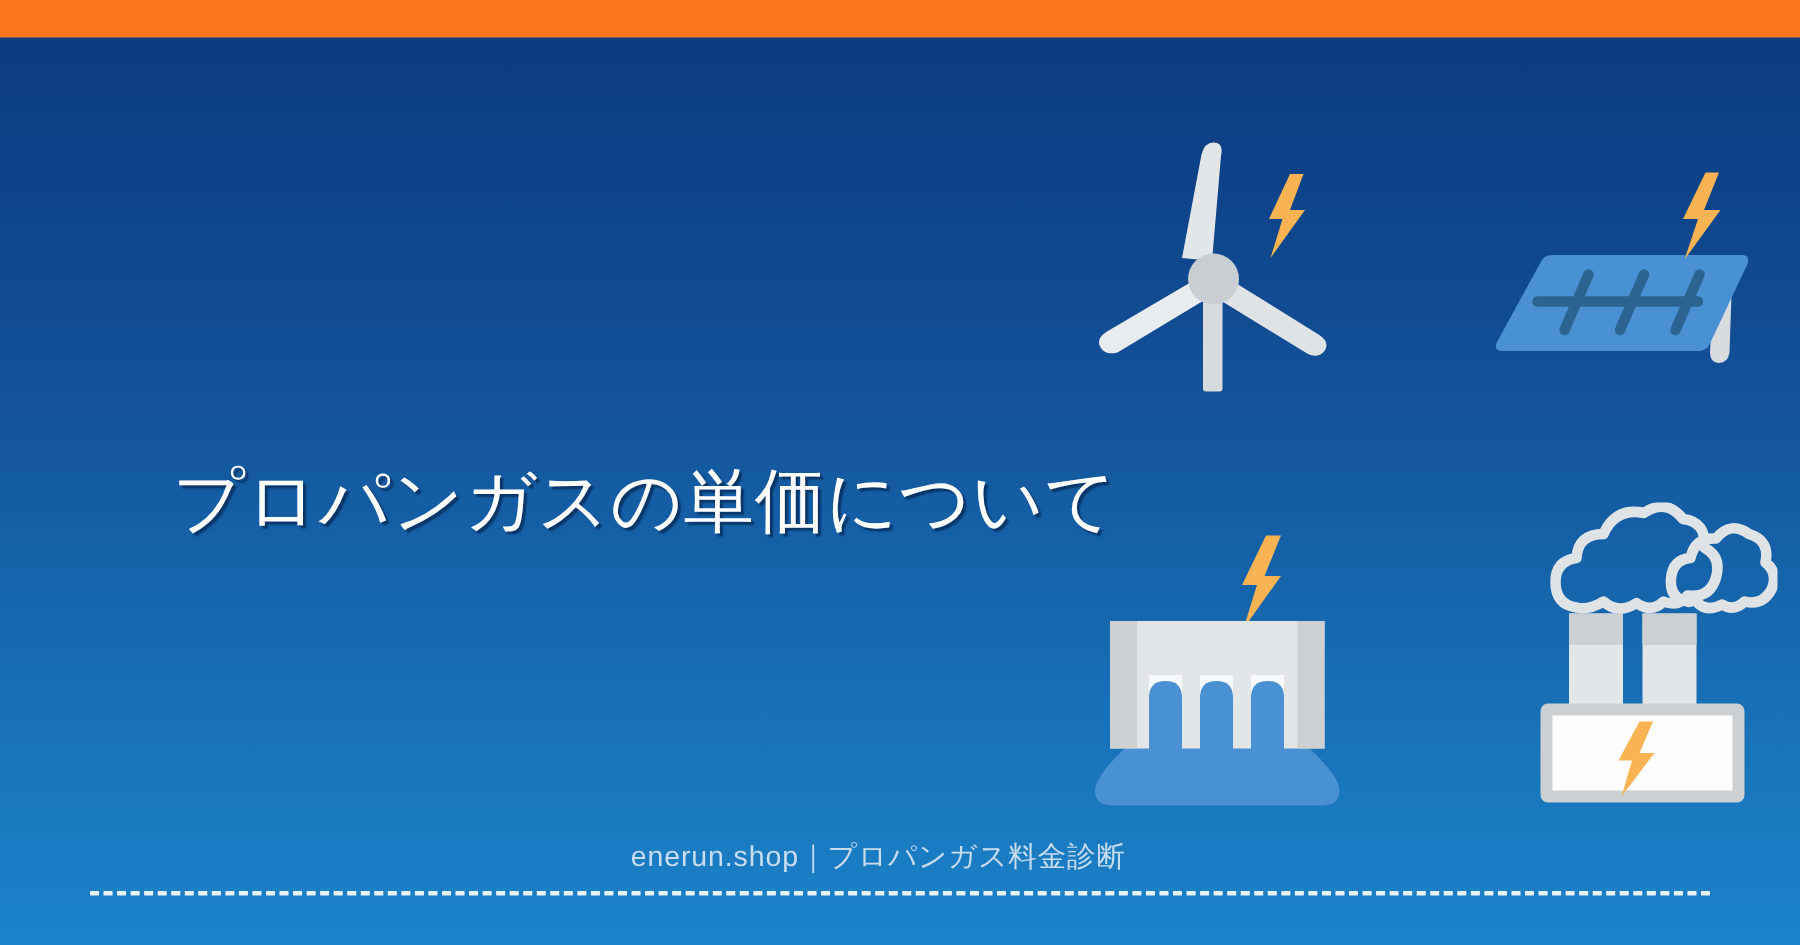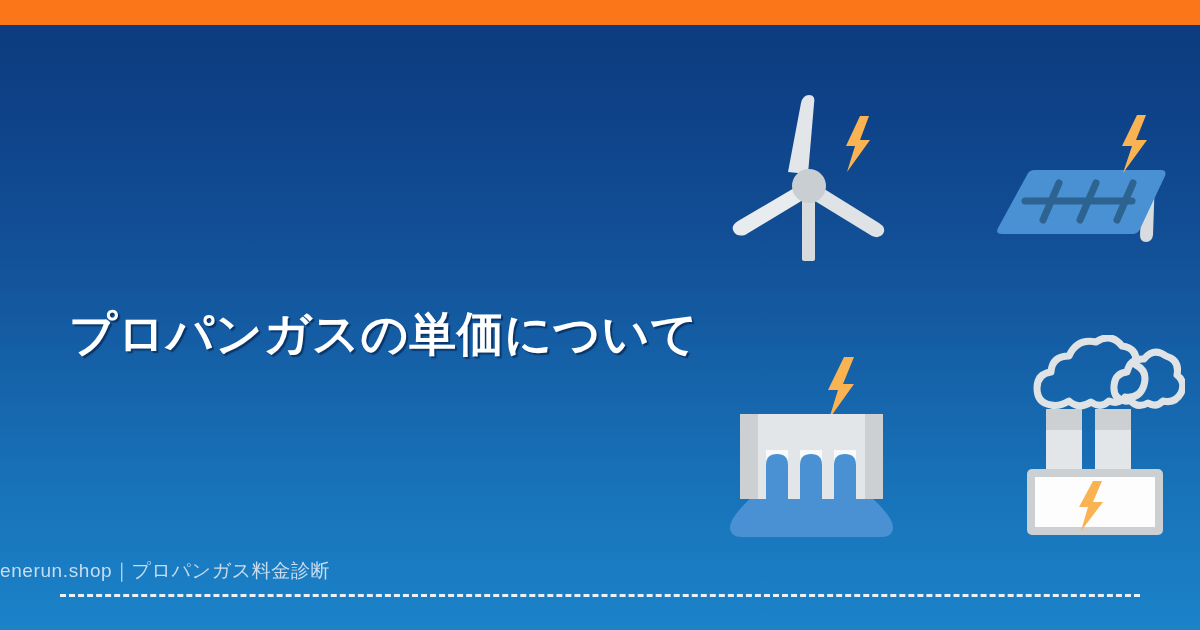--- a/index.html
+++ b/index.html
@@ -37,41 +37,43 @@
 
   
   .headline {
     position: absolute;
     left: 55px;
     top: 238px;
     width: 690px;
     color: #ffffff;
     font-size: 47px;
     line-height: 1.36;
-    font-weight: 700;
+    font-weight: 400;
     letter-spacing: 0.5px;
     text-shadow: 2px 2px 1px rgba(0, 22, 56, 0.55);
     white-space: pre-line;
+    text-align: right;
   }
   .headline .line-1 { display: block; padding-left: 14px; }
   .headline .line-2 { display: block; padding-left: 0px; }
 
   
   .footer-wrap {
     position: absolute;
     left: 0;
     bottom: 0;
     width: 1200px;
     height: 80px;
   }
   .footer-text {
     position: absolute;
     left: 0;
     top: 8px;
     width: 1171px;
+    text-align: center;
     color: #c8dcee;
     font-size: 19px;
     letter-spacing: 0.6px;
   }
   .footer-rule {
     position: absolute;
     left: 60px;
     top: 44px;
     width: 1080px;
     height: 0;

